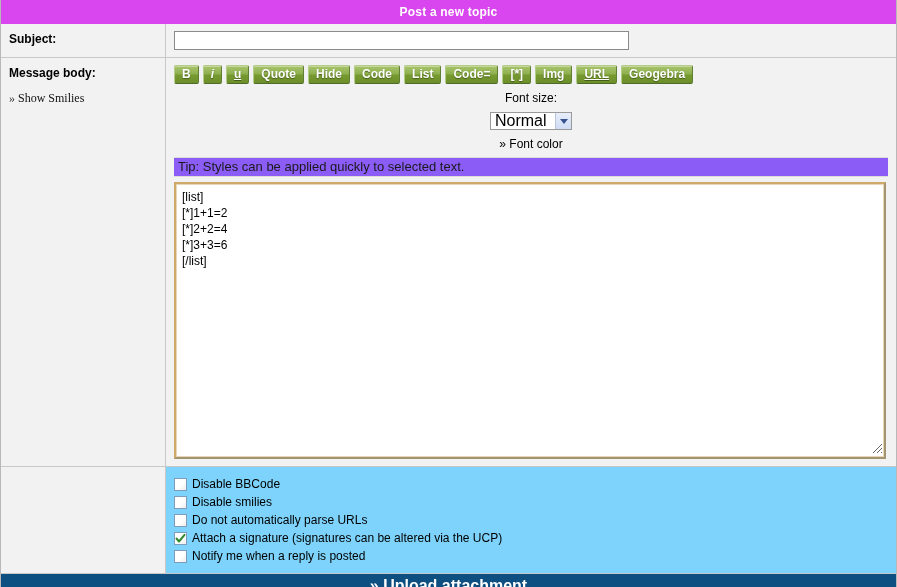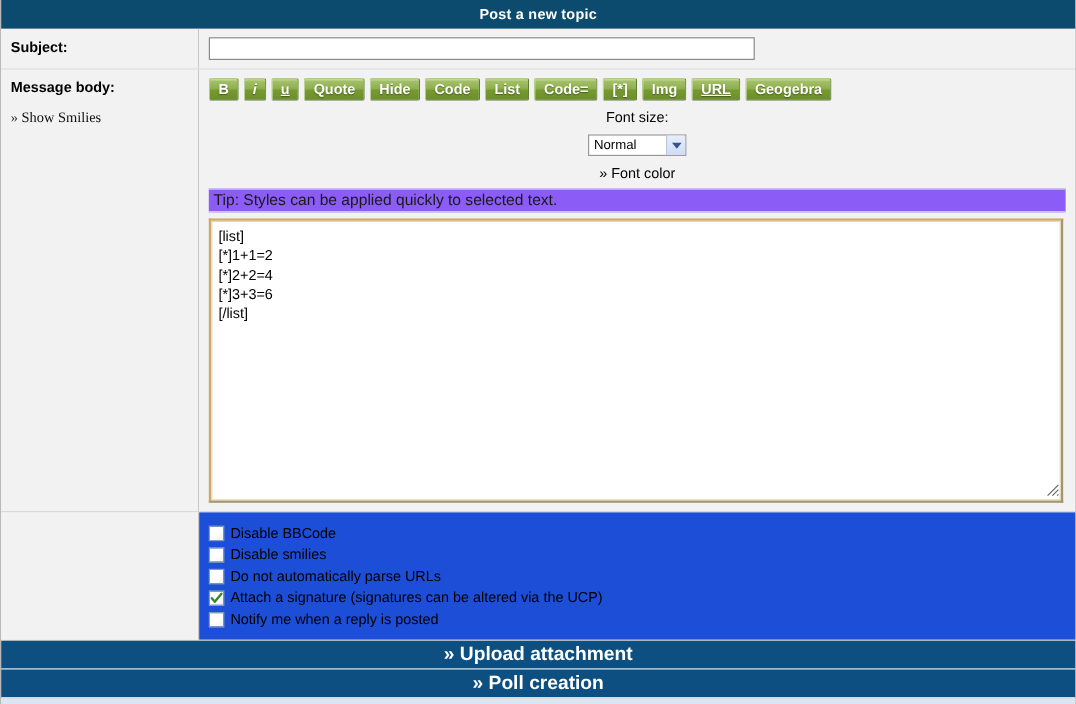--- a/index.html
+++ b/index.html
@@ -21,21 +21,21 @@
     border: 1px solid #b8b8b8;
     border-top: none;
     background: #ffffff;
     display: flex;
     flex-direction: column;
   }
 
   
   .titlebar {
     height: 24px;
-    background: #0c4a6e;
+    background: #d946ef;
     color: #ffffff;
     font-weight: bold;
     font-size: 12px;
     display: flex;
     align-items: center;
     justify-content: center;
     letter-spacing: .2px;
     flex: none;
   }
 
@@ -132,21 +132,21 @@
     border: 1px solid #9a9a9a;
     background: #ffffff;
     min-width: 82px;
     cursor: pointer;
   }
   .fselect .val {
     flex: 1 1 auto;
     display: flex;
     align-items: center;
     padding: 0 5px 0 4px;
-    font-size: 11px;
+    font-size: 16px;
     color: #000;
     white-space: nowrap;
   }
   .fselect .arrowbox {
     width: 16px;
     flex: none;
     background: linear-gradient(to bottom, #e8eefb 0%, #cfdcf4 100%);
     border-left: 1px solid #b9c6da;
     display: flex;
     align-items: center;
@@ -173,21 +173,21 @@
   }
 
   
   .ta-wrap {
     margin-top: 5px;
     position: relative;
   }
   .msg-textarea {
     display: block;
     width: 712px;
-    height: 237px;
+    height: 277px;
     background: #ffffff;
     border: 2px solid;
     border-color: #cfa96a #a39472 #a39472 #cfa96a;
     outline: 1px solid #e6d7b8;
     outline-offset: -3px;
     font-family: "Liberation Sans", sans-serif;
     font-size: 12px;
     line-height: 16px;
     color: #000;
     padding: 5px 6px;
@@ -205,21 +205,21 @@
 
   
   .opt-cell-left {
     width: 165px;
     flex: none;
     background: #f2f2f2;
     border-right: 1px solid #c8c8c8;
   }
   .opt-cell-right {
     flex: 1 1 auto;
-    background: #1d4ed8;
+    background: #7dd3fc;
     padding: 8px 20px 8px 8px;
   }
   .optline {
     display: flex;
     align-items: center;
     gap: 5px;
     height: 18px;
     font-size: 12px;
     color: #000;
   }

